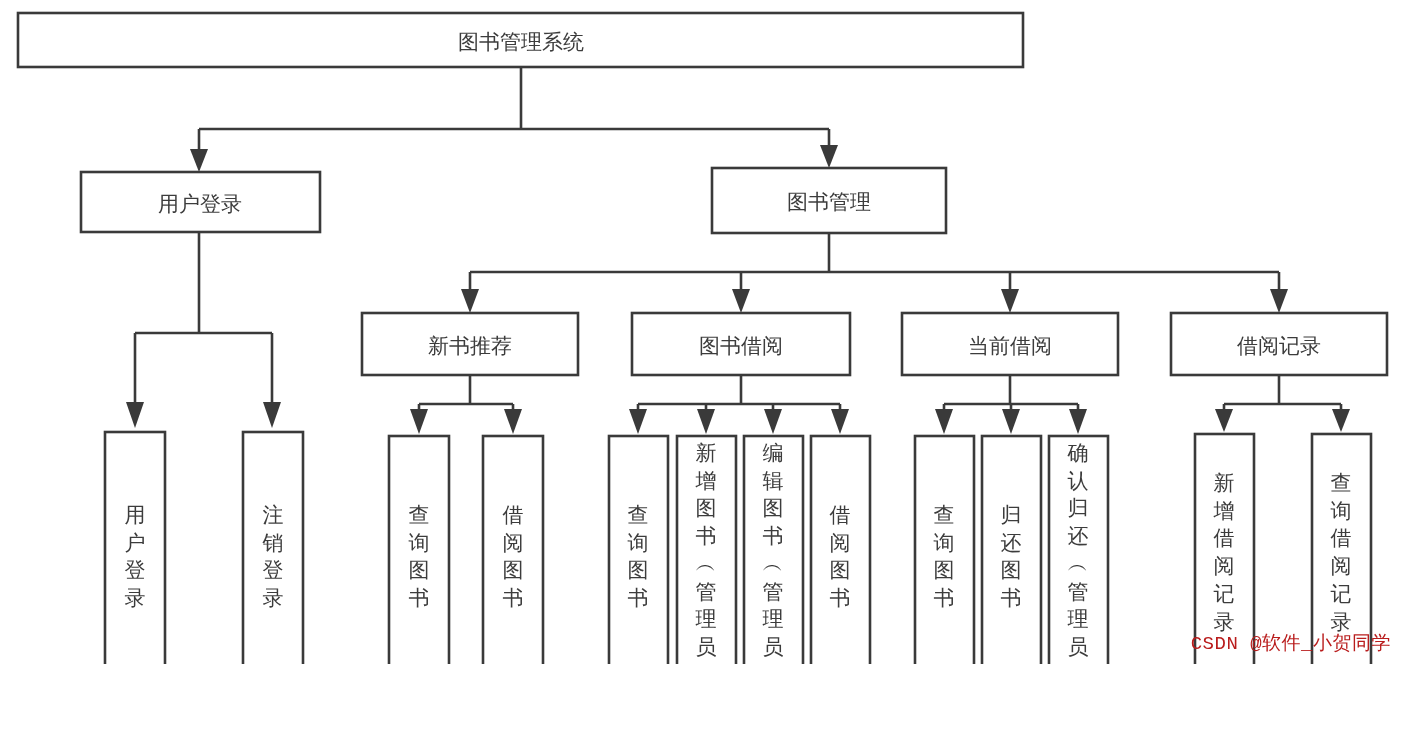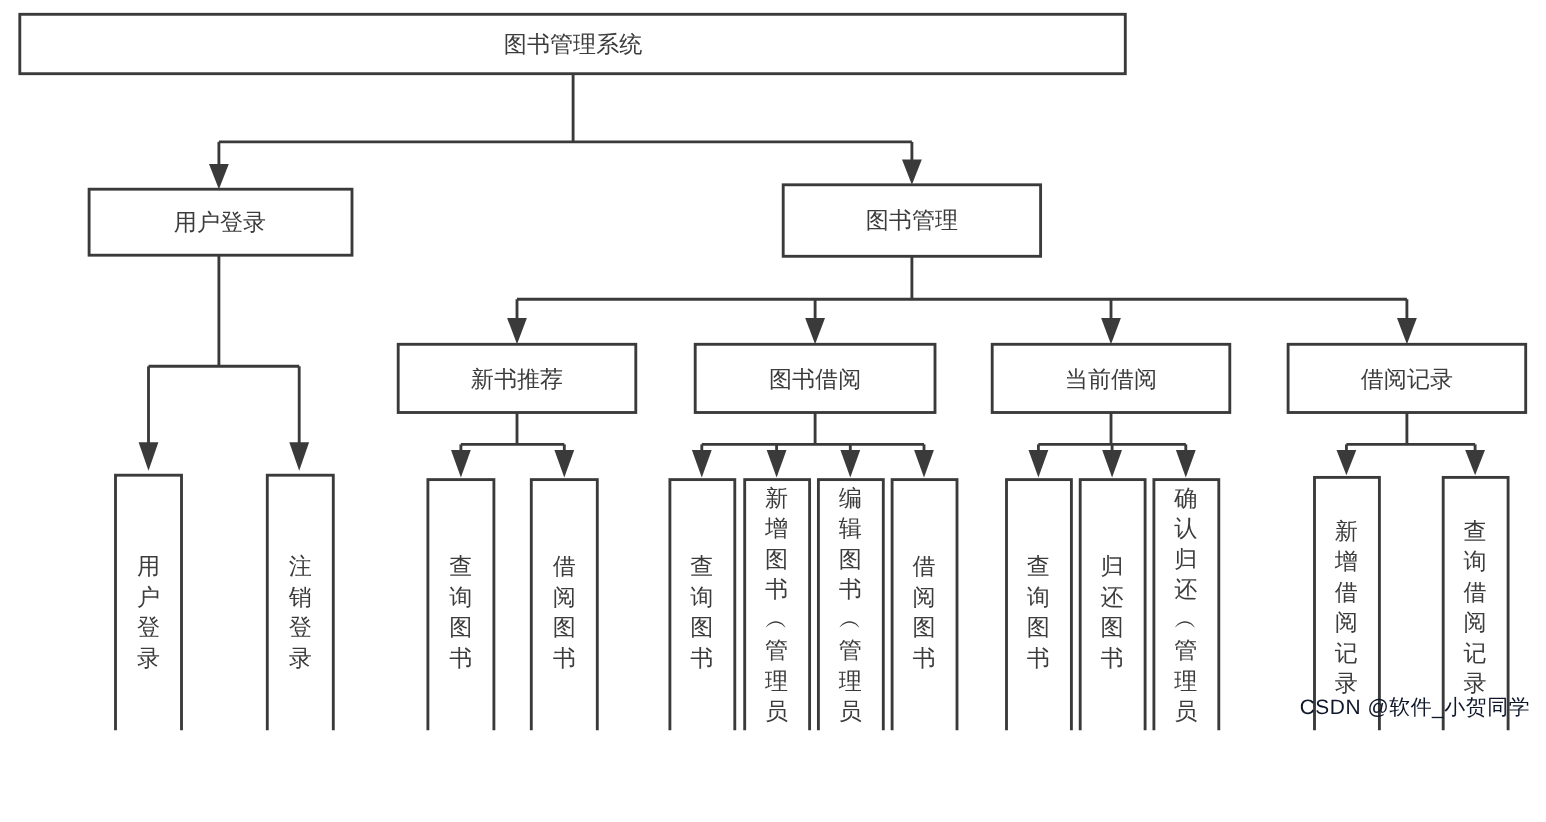--- a/index.html
+++ b/index.html
@@ -50,23 +50,23 @@
   .node-label-vertical {
     fill: #3c3c3c;
     font-family: "Liberation Sans", "DejaVu Sans", sans-serif;
     font-size: 21px;
     text-anchor: middle;
   }
   .watermark {
     position: absolute;
     right: 14px;
     bottom: 8px;
-    font-family: Liberation Sans, sans-serif;
+    font-family: Liberation Mono, monospace;
     font-size: 19px;
-    color: #0f172a;
+    color: #b91c1c;
     letter-spacing: 0.5px;
     white-space: nowrap;
     pointer-events: none;
   }
 </style>
 </head>
 <body>
 
 <div id="diagram-root">
 

